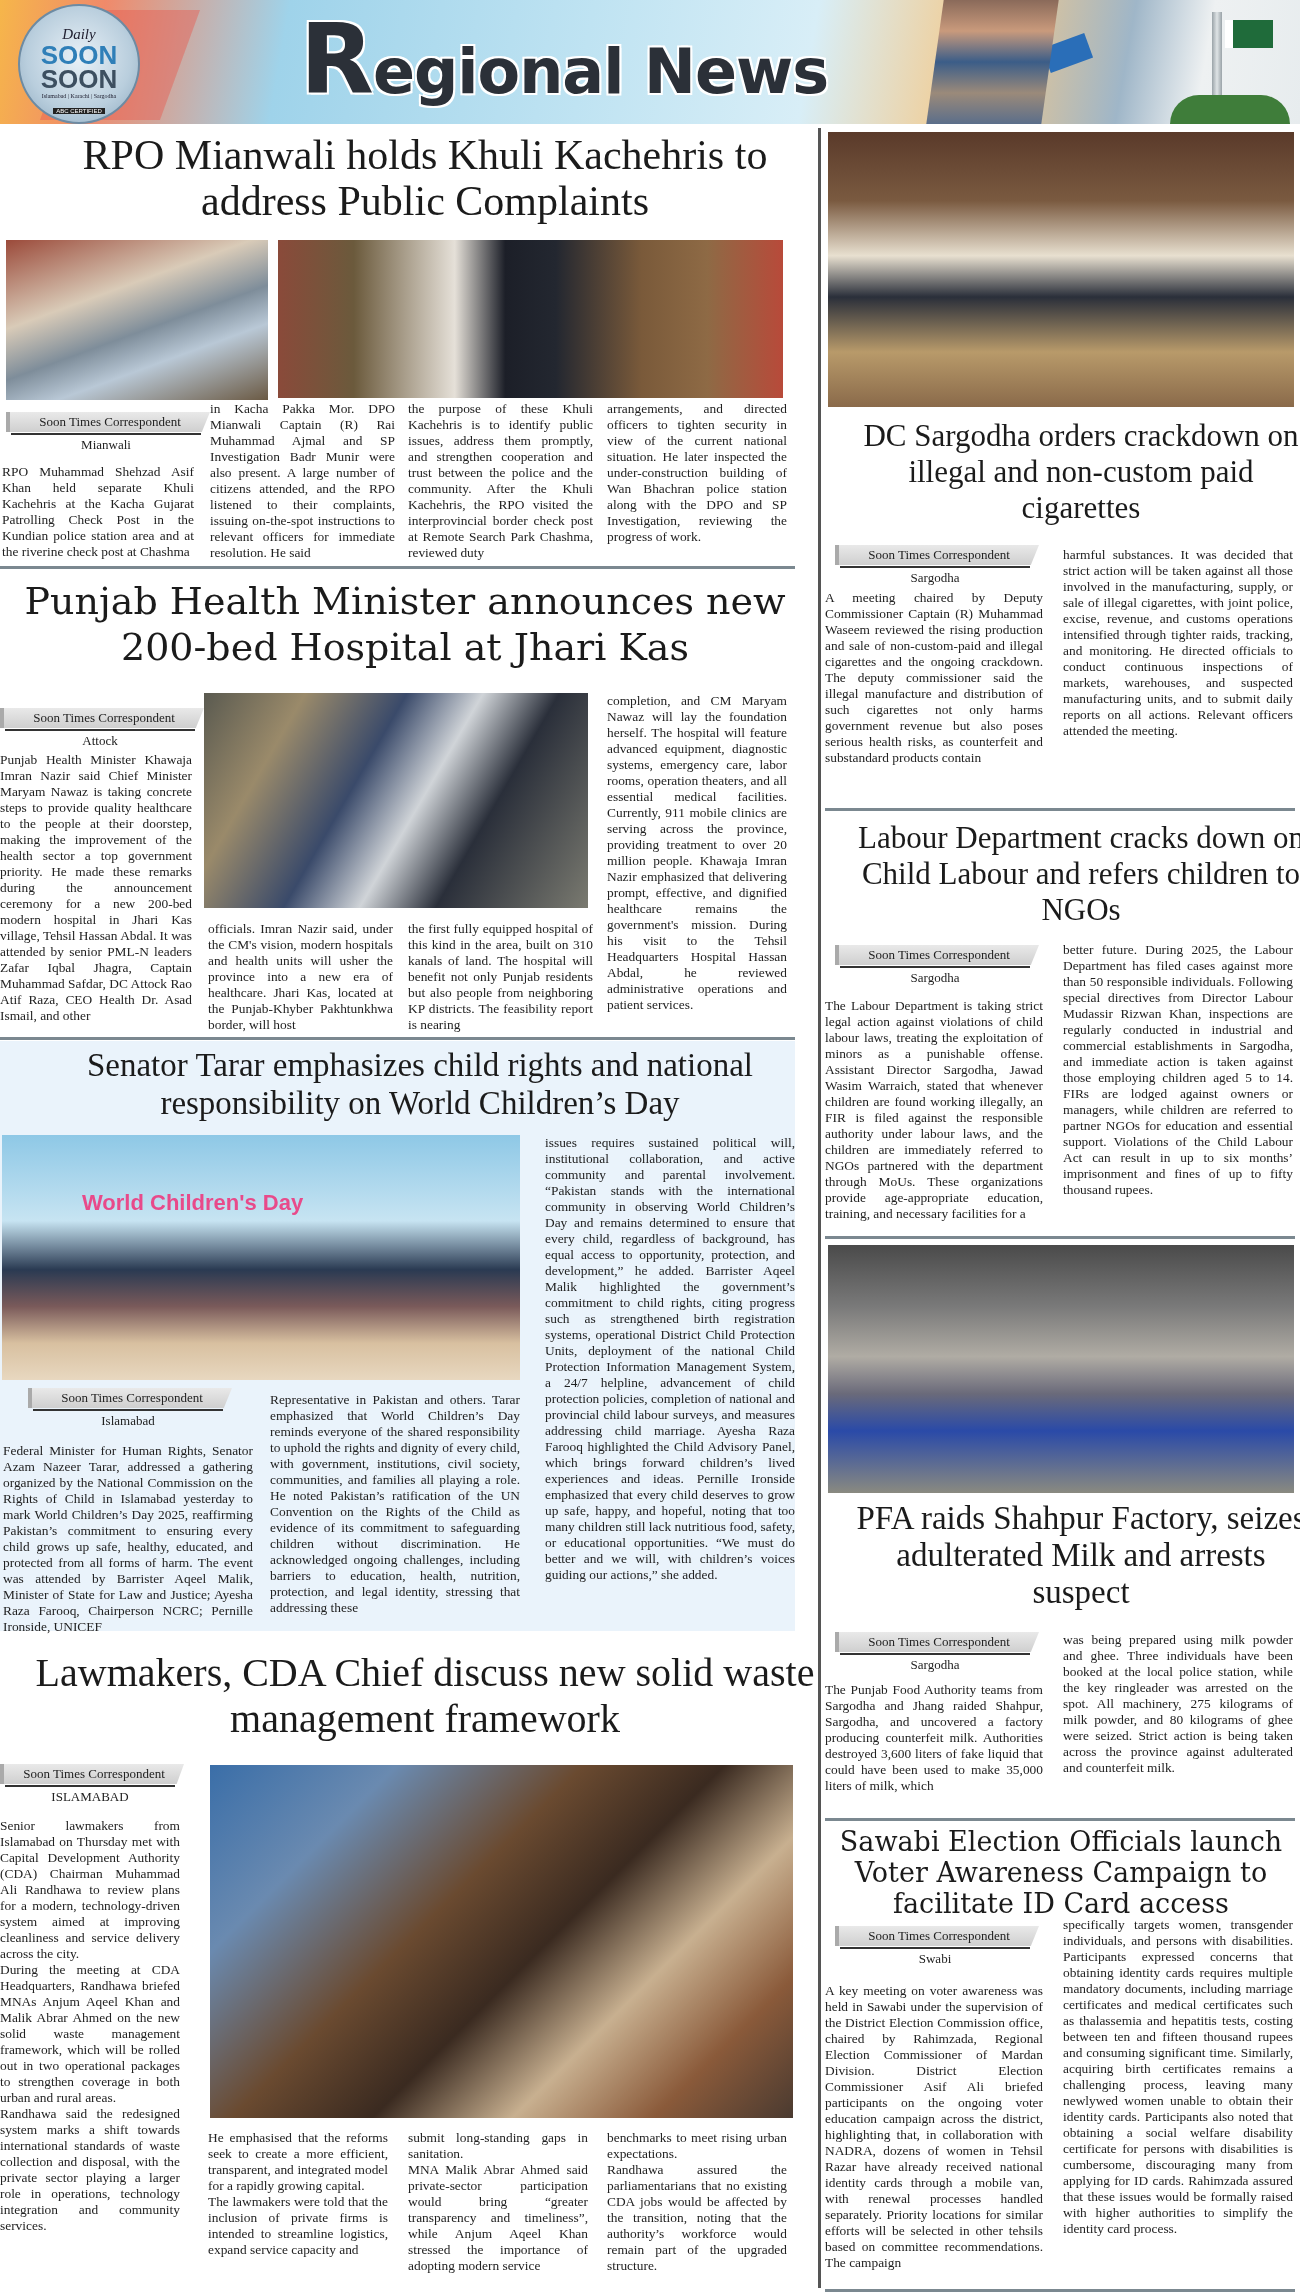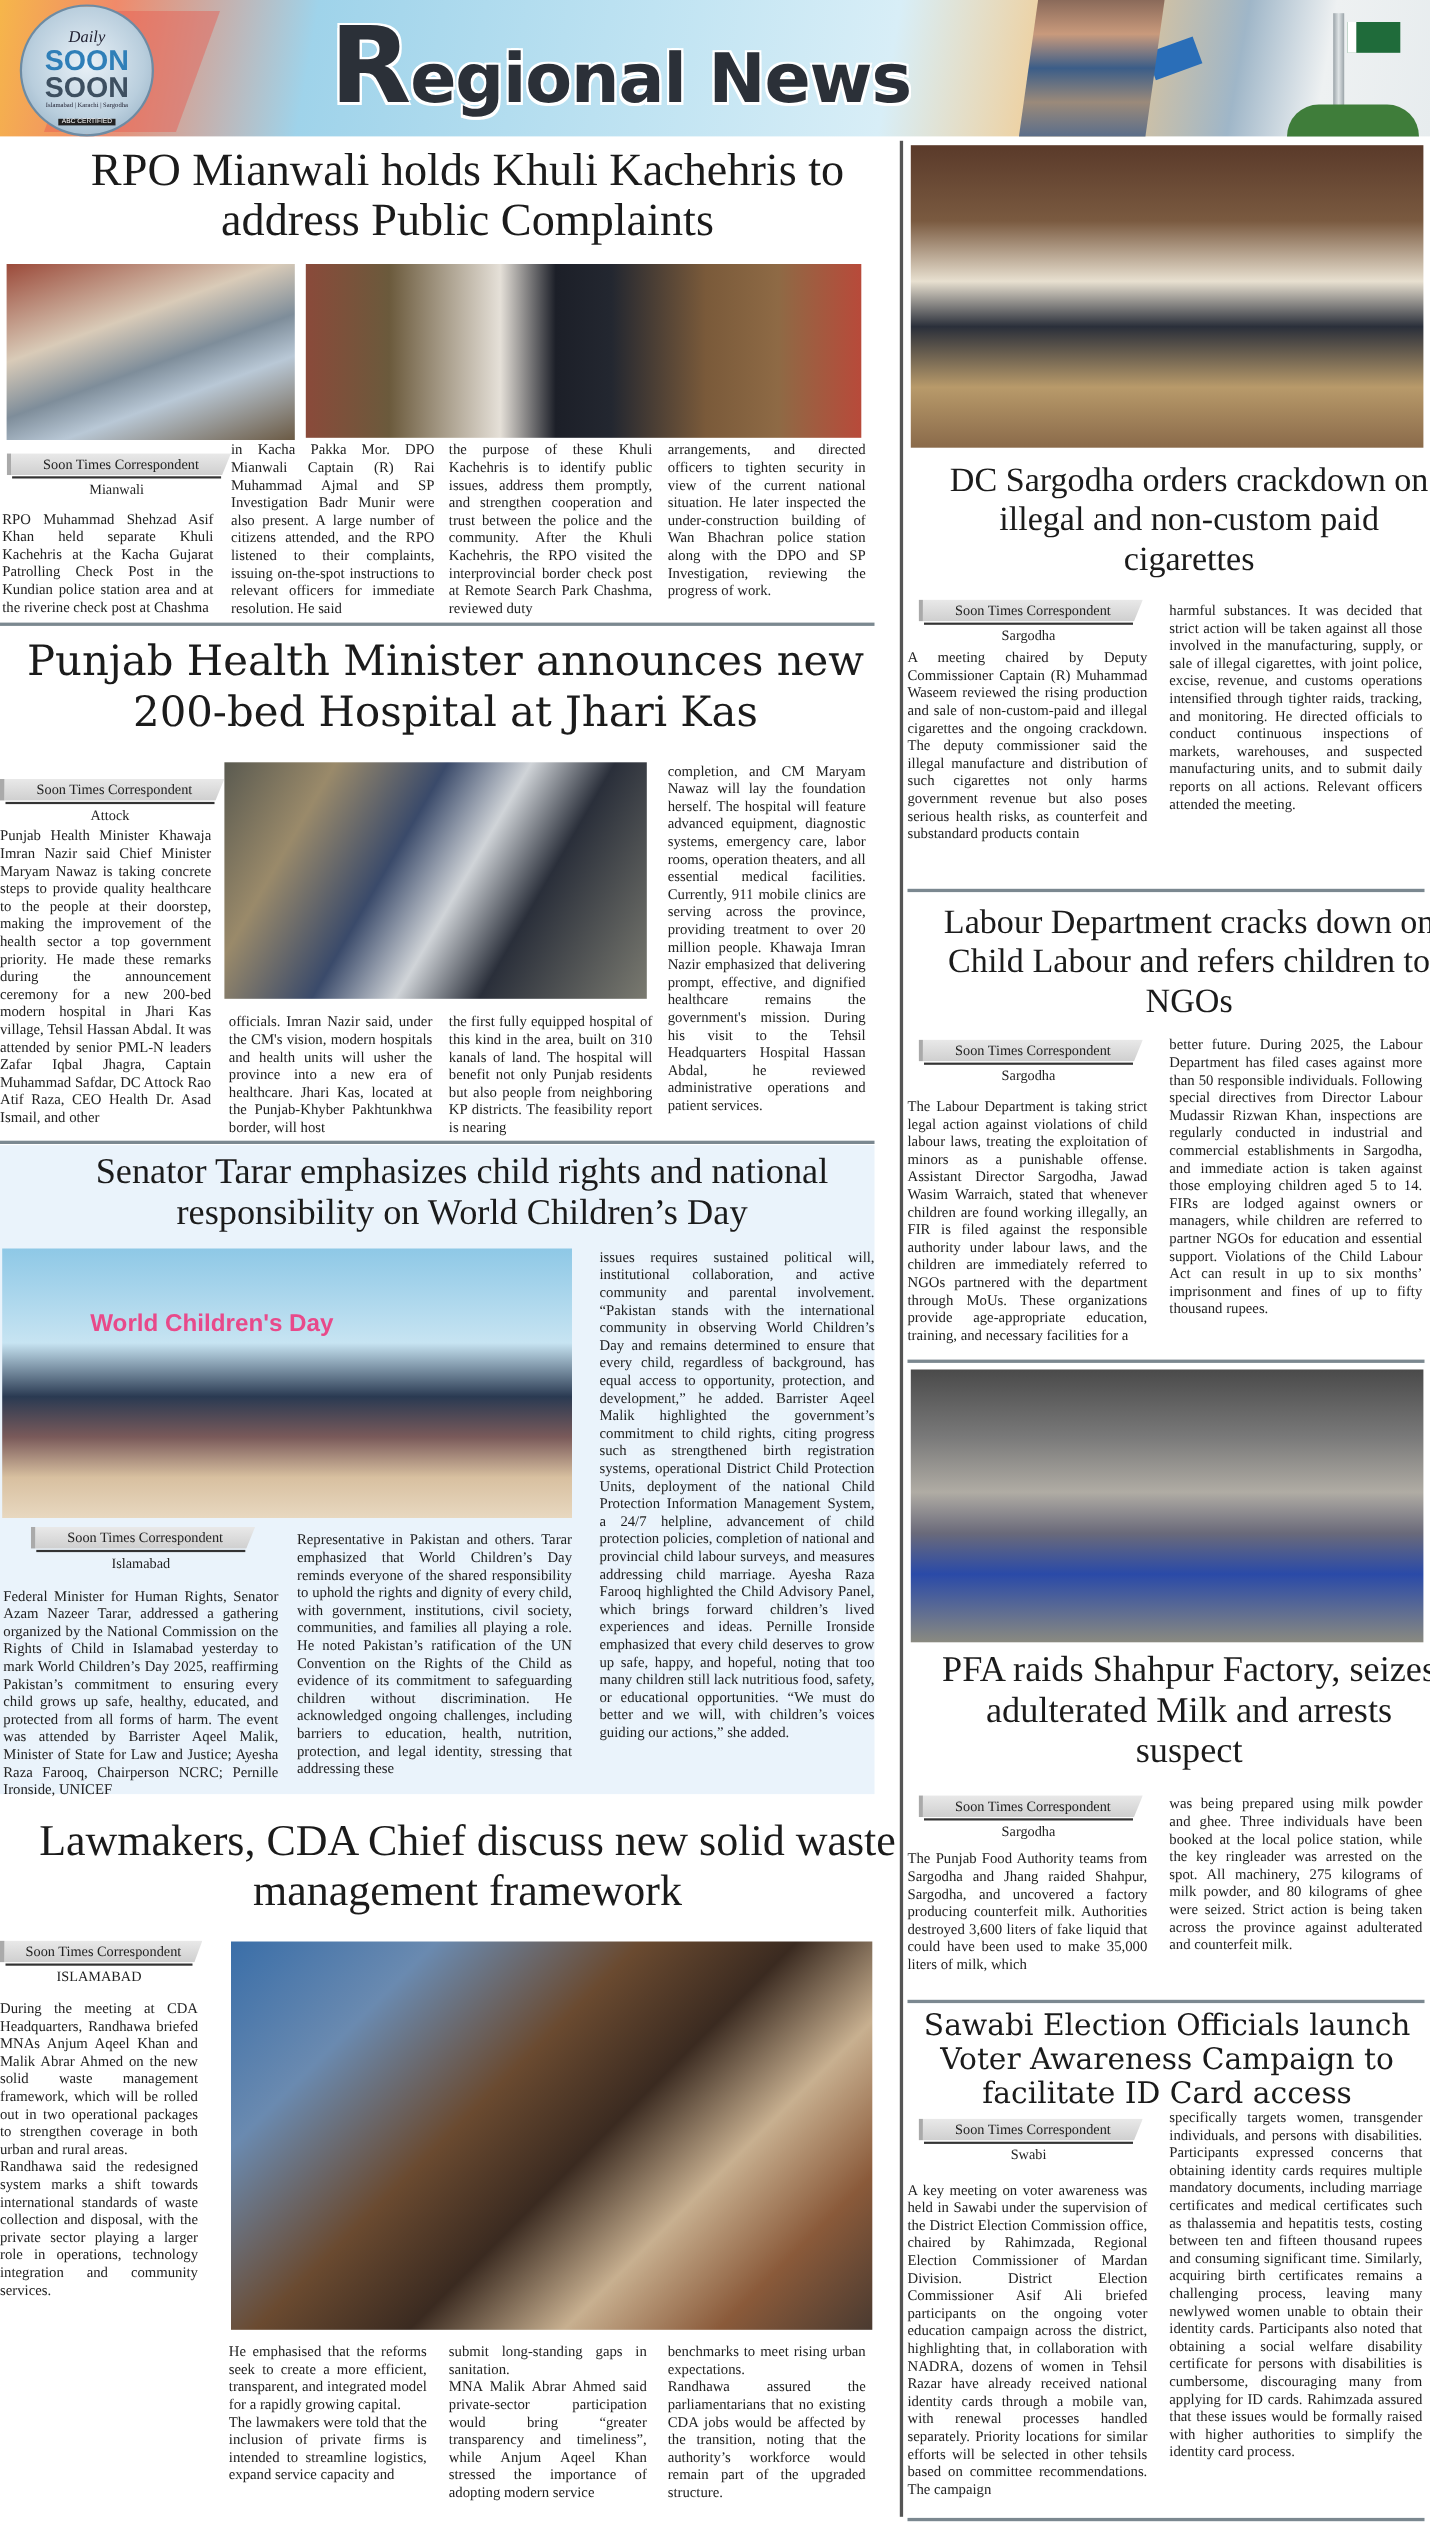--- a/index.html
+++ b/index.html
@@ -110,20 +110,21 @@
 <div class="abs col" style="left:270px;top:1392px;width:250px;">Representative in Pakistan and others. Tarar emphasized that World Children’s Day reminds everyone of the shared responsibility to uphold the rights and dignity of every child, with government, institutions, civil society, communities, and families all playing a role. He noted Pakistan’s ratification of the UN Convention on the Rights of the Child as evidence of its commitment to safeguarding children without discrimination. He acknowledged ongoing challenges, including barriers to education, health, nutrition, protection, and legal identity, stressing that addressing these</div>
 <div class="abs col" style="left:545px;top:1135px;width:250px;">issues requires sustained political will, institutional collaboration, and active community and parental involvement. “Pakistan stands with the international community in observing World Children’s Day and remains determined to ensure that every child, regardless of background, has equal access to opportunity, protection, and development,” he added. Barrister Aqeel Malik highlighted the government’s commitment to child rights, citing progress such as strengthened birth registration systems, operational District Child Protection Units, deployment of the national Child Protection Information Management System, a 24/7 helpline, advancement of child protection policies, completion of national and provincial child labour surveys, and measures addressing child marriage. Ayesha Raza Farooq highlighted the Child Advisory Panel, which brings forward children’s lived experiences and ideas. Pernille Ironside emphasized that every child deserves to grow up safe, happy, and hopeful, noting that too many children still lack nutritious food, safety, or educational opportunities. “We must do better and we will, with children’s voices guiding our actions,” she added.</div>
 
 <div class="abs headline hl-condensed" style="left:10px;top:1650px;width:790px;font-size:40px;line-height:46px;">Lawmakers, CDA Chief discuss new solid waste management framework</div>
 <div class="abs byline" style="left:0;top:1764px;width:180px;">
   <div class="tag" style="width:180px;">Soon Times Correspondent</div>
   <div class="line" style="width:170px;"></div>
   <div class="loc">ISLAMABAD</div>
 </div>
 <div class="abs col" style="left:0;top:1818px;width:180px;">
+  <p>Senior lawmakers from Islamabad on Thursday met with Capital Development Authority (CDA) Chairman Muhammad Ali Randhawa to review plans for a modern, technology-driven system aimed at improving cleanliness and service delivery across the city.</p>
   <p>During the meeting at CDA Headquarters, Randhawa briefed MNAs Anjum Aqeel Khan and Malik Abrar Ahmed on the new solid waste management framework, which will be rolled out in two operational packages to strengthen coverage in both urban and rural areas.</p>
   <p>Randhawa said the redesigned system marks a shift towards international standards of waste collection and disposal, with the private sector playing a larger role in operations, technology integration and community services.</p>
 </div>
 <div class="abs photo" style="left:210px;top:1765px;width:583px;height:353px;background:linear-gradient(135deg,#3a6ea8 0%,#6a8ab0 20%,#6a4a30 40%,#3a2a20 55%,#c8b090 70%,#8a5a3a 85%,#4a3a30 100%);"></div>
 <div class="abs col" style="left:208px;top:2130px;width:180px;">
   <p>He emphasised that the reforms seek to create a more efficient, transparent, and integrated model for a rapidly growing capital.</p>
   <p>The lawmakers were told that the inclusion of private firms is intended to streamline logistics, expand service capacity and</p>
 </div>
 <div class="abs col" style="left:408px;top:2130px;width:180px;">
   <p>submit long-standing gaps in sanitation.</p>

